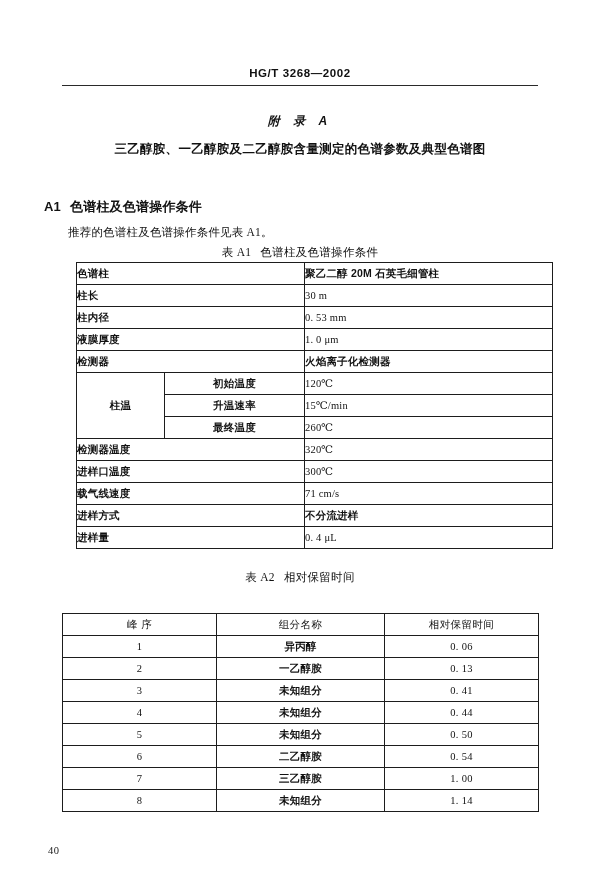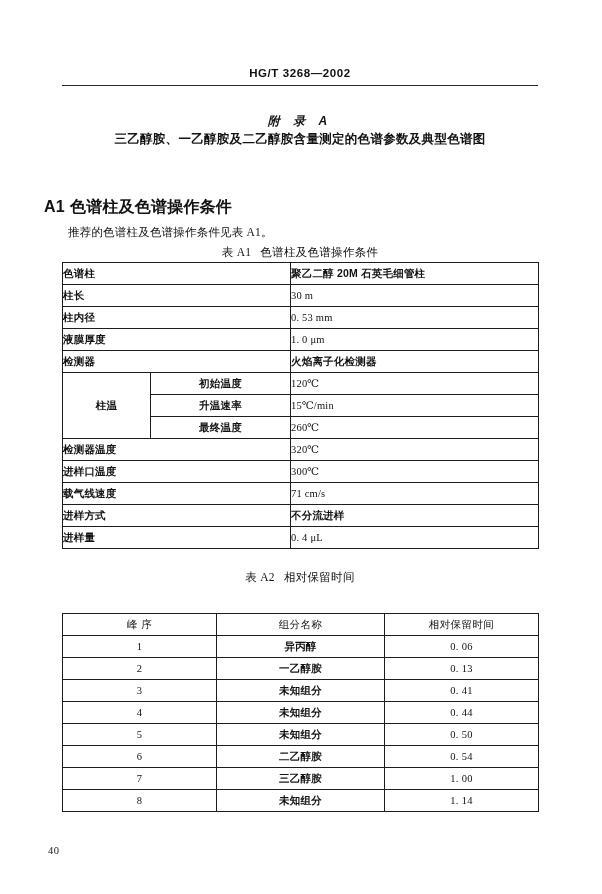--- a/index.html
+++ b/index.html
@@ -68,33 +68,34 @@
     font-size: 11.5px;
     line-height: 18px;
     margin-top: 4px;
     letter-spacing: 0.4px;
   }
   .annex-fulltitle {
     font-family: Liberation Sans, sans-serif;
     font-weight: bold;
     font-size: 12.5px;
     line-height: 18px;
+    margin-top: 10px;
     letter-spacing: 0.3px;
   }
 
   
   .clause {
     position: absolute;
     left: 44px;
     width: 500px;
   }
   .clause-head {
     font-family: "Liberation Sans", "DejaVu Sans", sans-serif;
     font-weight: bold;
-    font-size: 16px;
+    font-size: 13px;
     letter-spacing: 0.2px;
     line-height: 15px;
   }
   .clause-head .num {
     display: inline-block;
     min-width: 26px;
   }
   .clause-text {
     font-size: 11.5px;
     line-height: 15px;
@@ -166,21 +167,21 @@
   }
   .cell-head {
     font-family: "Liberation Sans", "DejaVu Sans", sans-serif;
     font-weight: normal;
     font-size: 10.5px;
     text-align: center;
     letter-spacing: 0.4px;
   }
 
   
-  #table-a1 { left: 62px; top: 262px; width: 476px; }
+  #table-a1 { left: 76px; top: 262px; width: 476px; }
   
   #table-a2 { left: 62px; top: 613px; width: 476px; }
 
   
   .folio {
     position: absolute;
     left: 48px;
     top: 845px;
     font-size: 10.5px;
     font-family: "Liberation Serif", "DejaVu Serif", serif;

